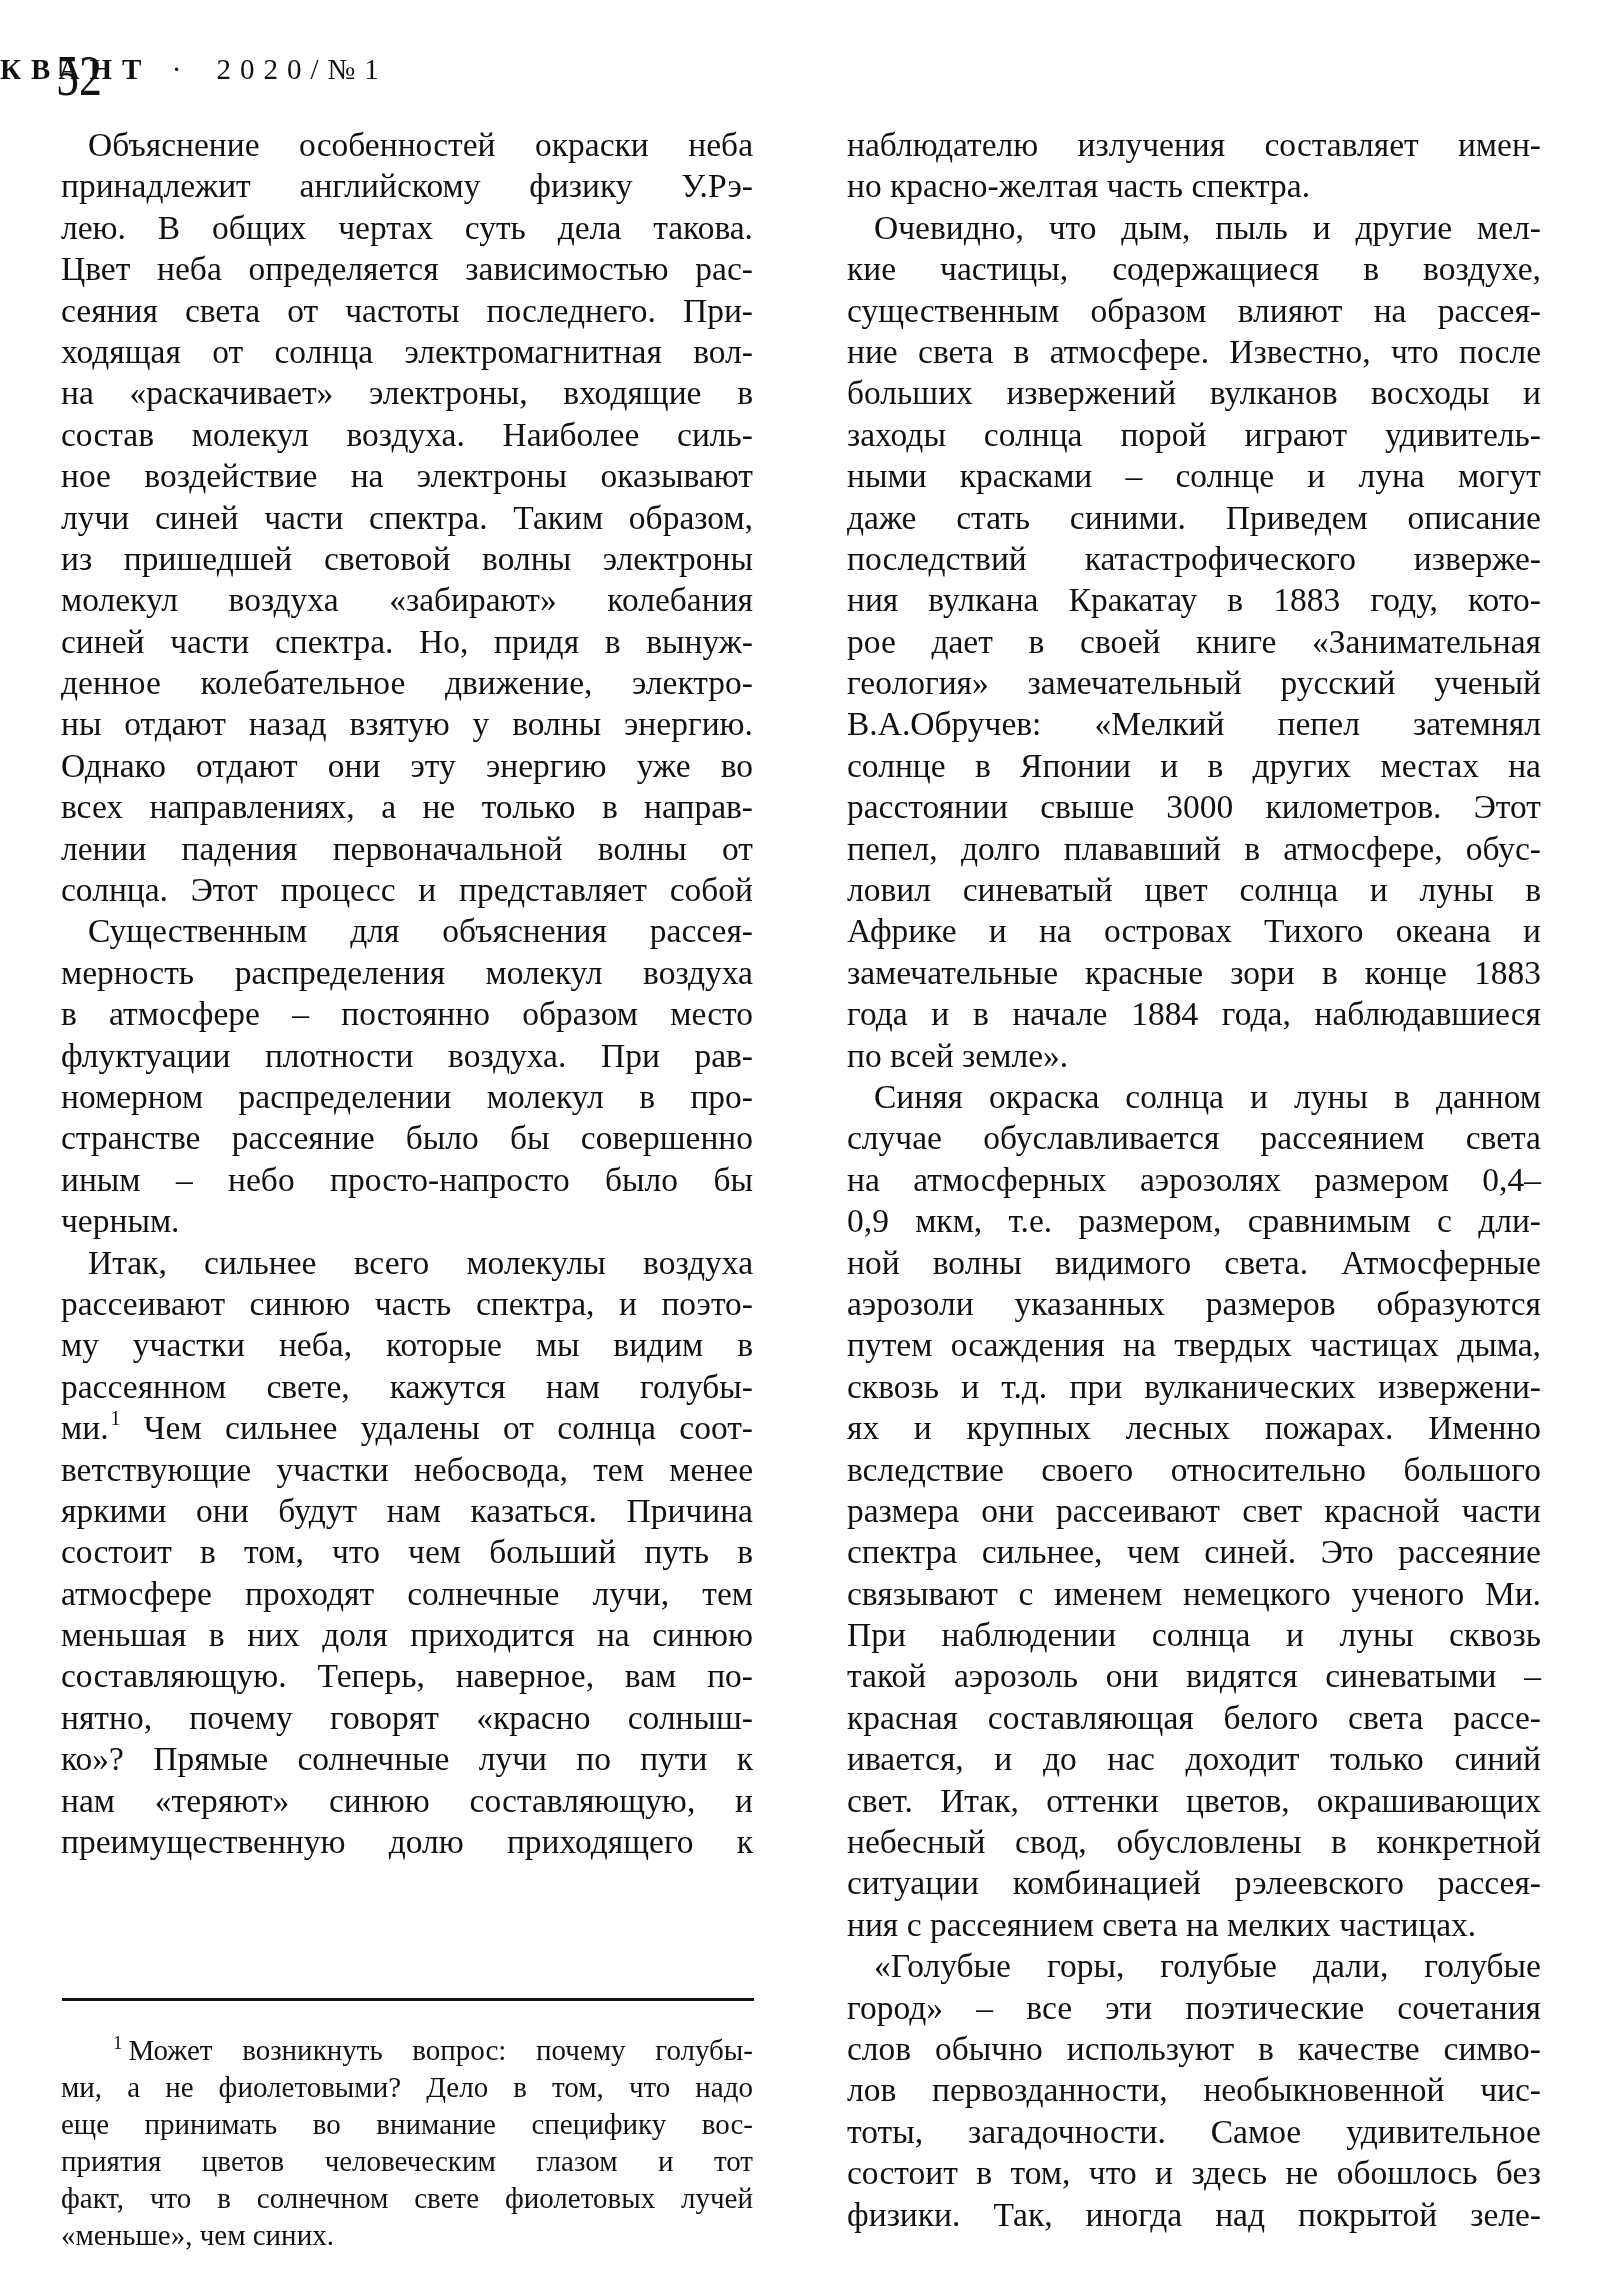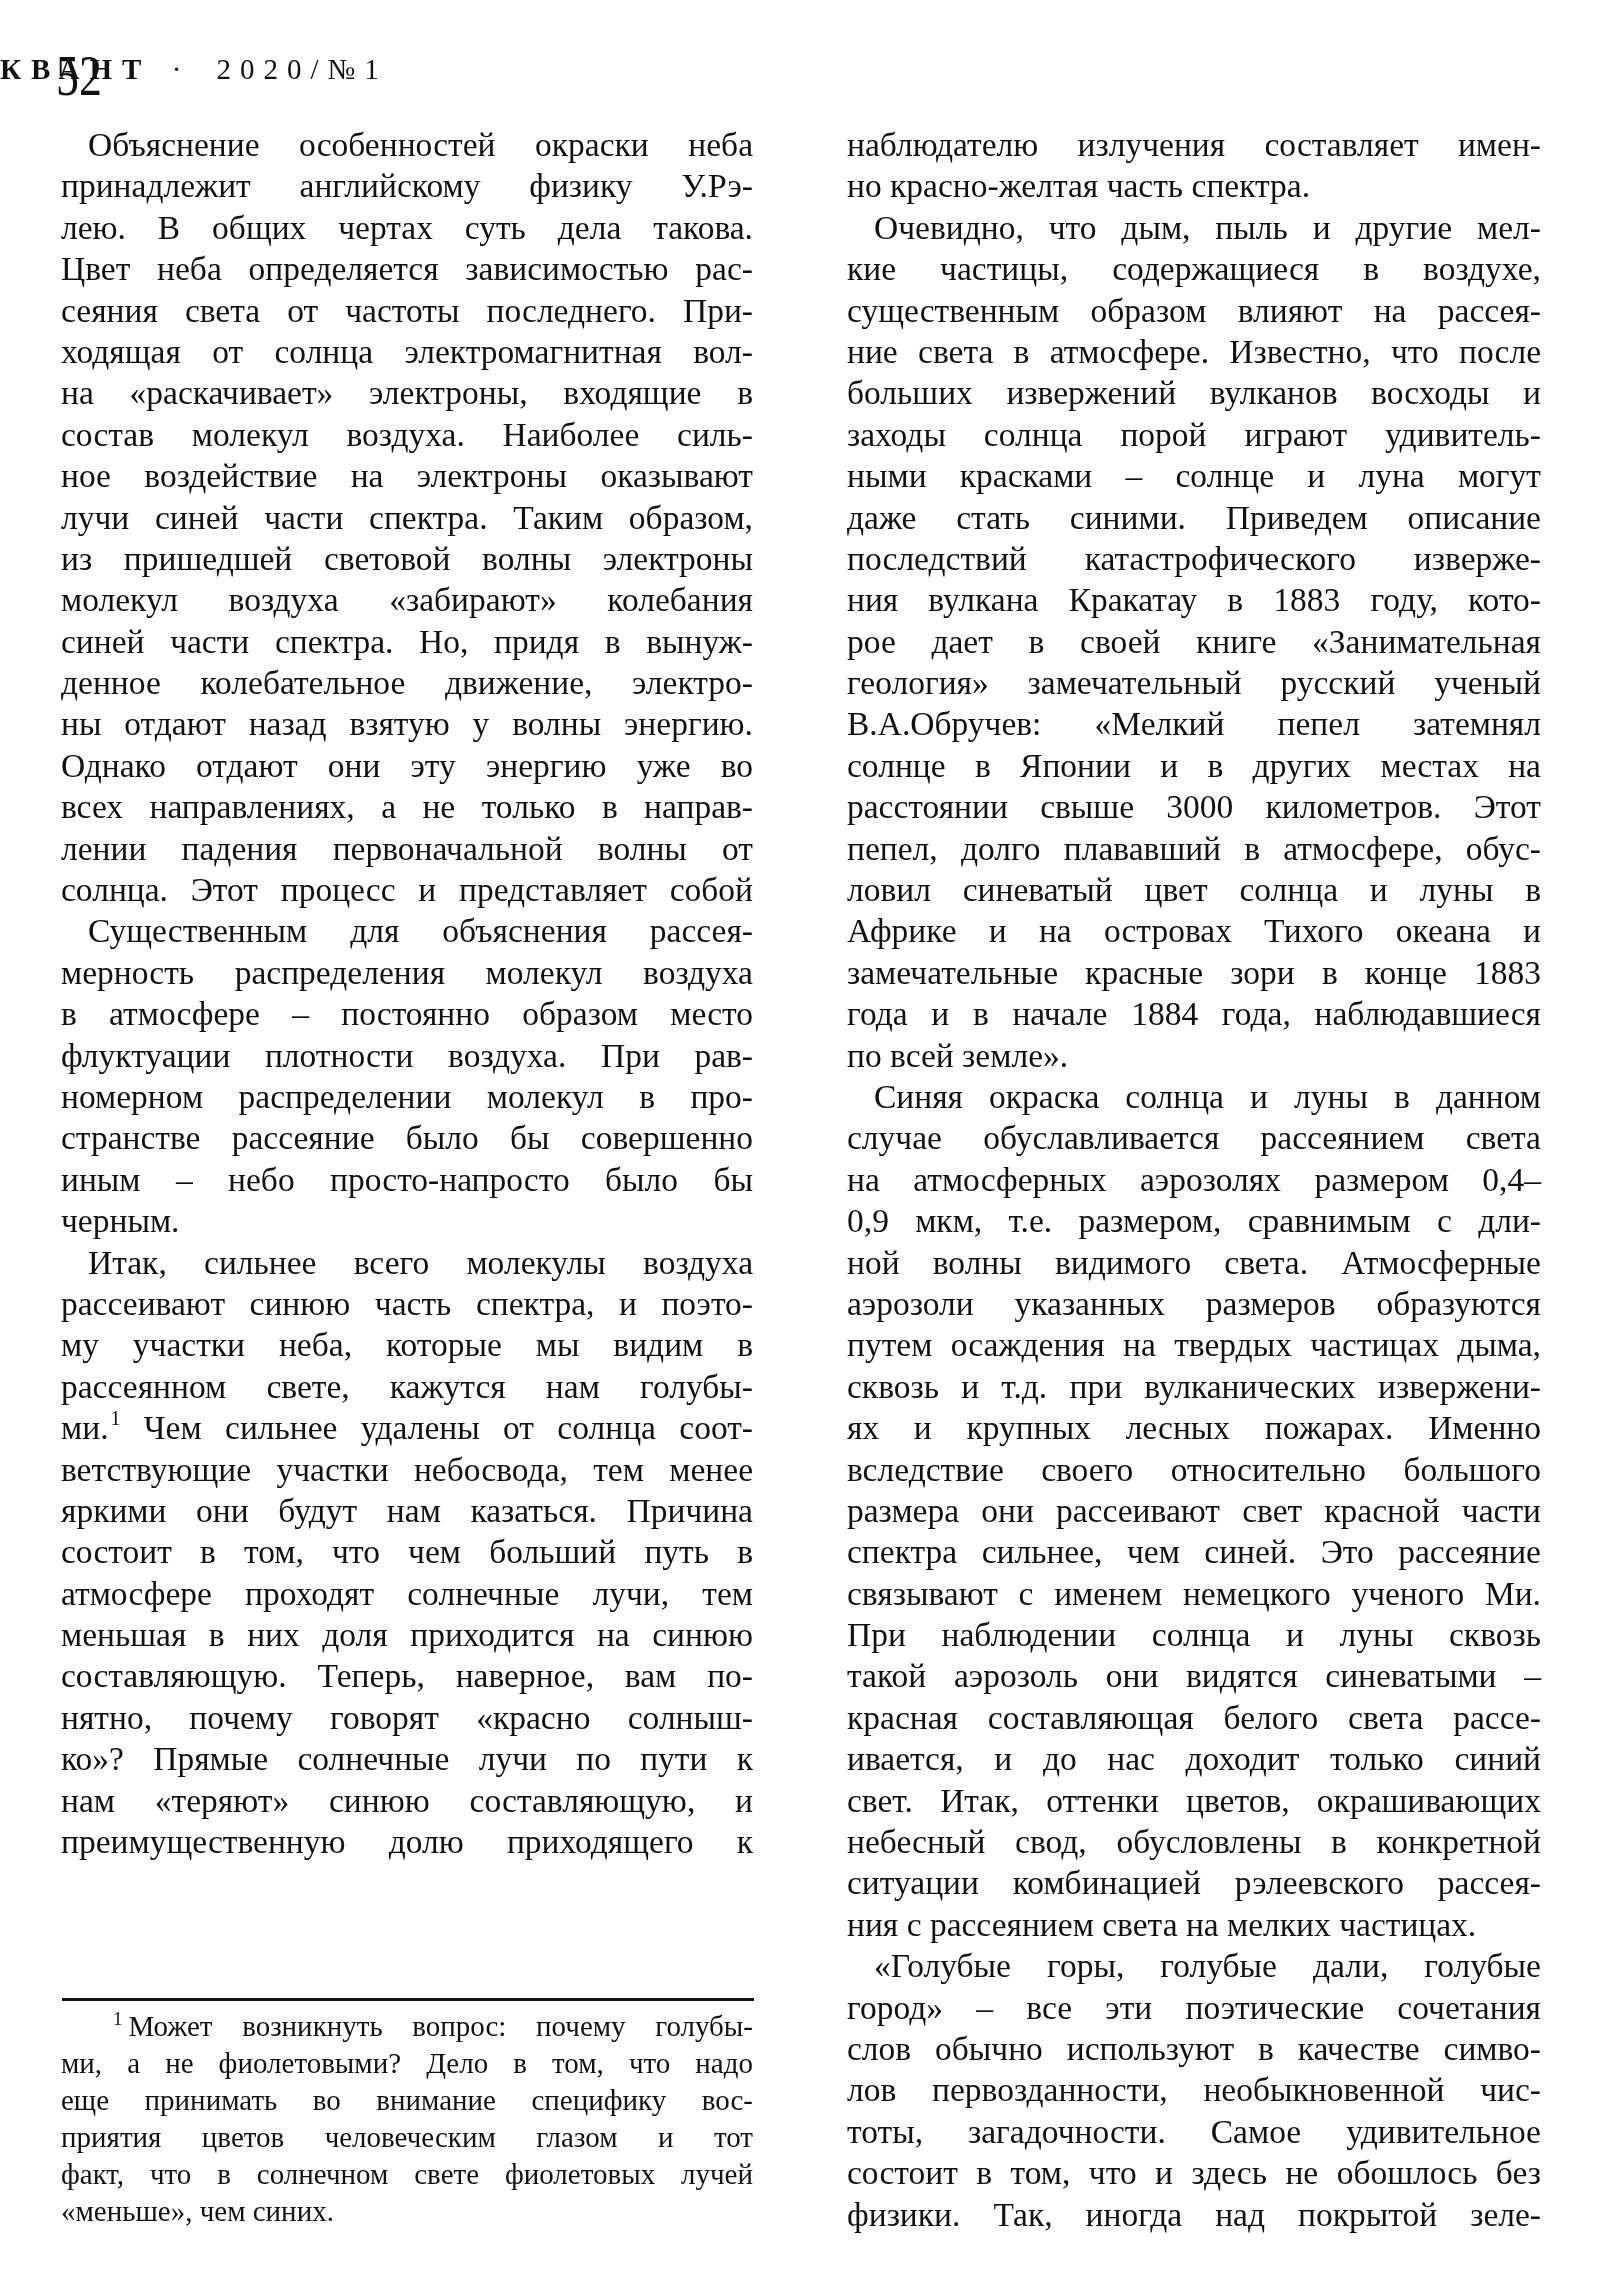--- a/index.html
+++ b/index.html
@@ -18,21 +18,21 @@
           white-space: nowrap; text-align: justify; text-align-last: justify; }
   .line.last { text-align-last: left; }
   .line.indent { padding-left: 27px; }
   sup.fn-ref { font-size: 20px; line-height: 0; vertical-align: 14px; margin-left: 2px; }
   .footnote-rule { position: absolute; left: 62px; width: 692px; top: 1998px; height: 0;
                    border-top: 3px solid #111111; }
   .footnotes { position: absolute; left: 61px; width: 692px; top: 2008px; }
   .fn-line { display: block; height: 37px; line-height: 37px; font-size: 29px;
              white-space: nowrap; text-align: justify; text-align-last: justify; }
   .fn-line.last { text-align-last: left; }
-  .fn-line.indent { padding-left: 52px; }
+  .fn-line.indent { padding-left: 52px; margin-top: 24px; }
   .fn-num { font-size: 19px; vertical-align: 11px; line-height: 0; margin-right: 6px; }
 </style>
 </head>
 <body>
 
 <div>
   <div class="page-number">52</div>
   <div class="running-head">
     <span class="journal">КВАНТ</span>
     <span class="sep">·</span>

